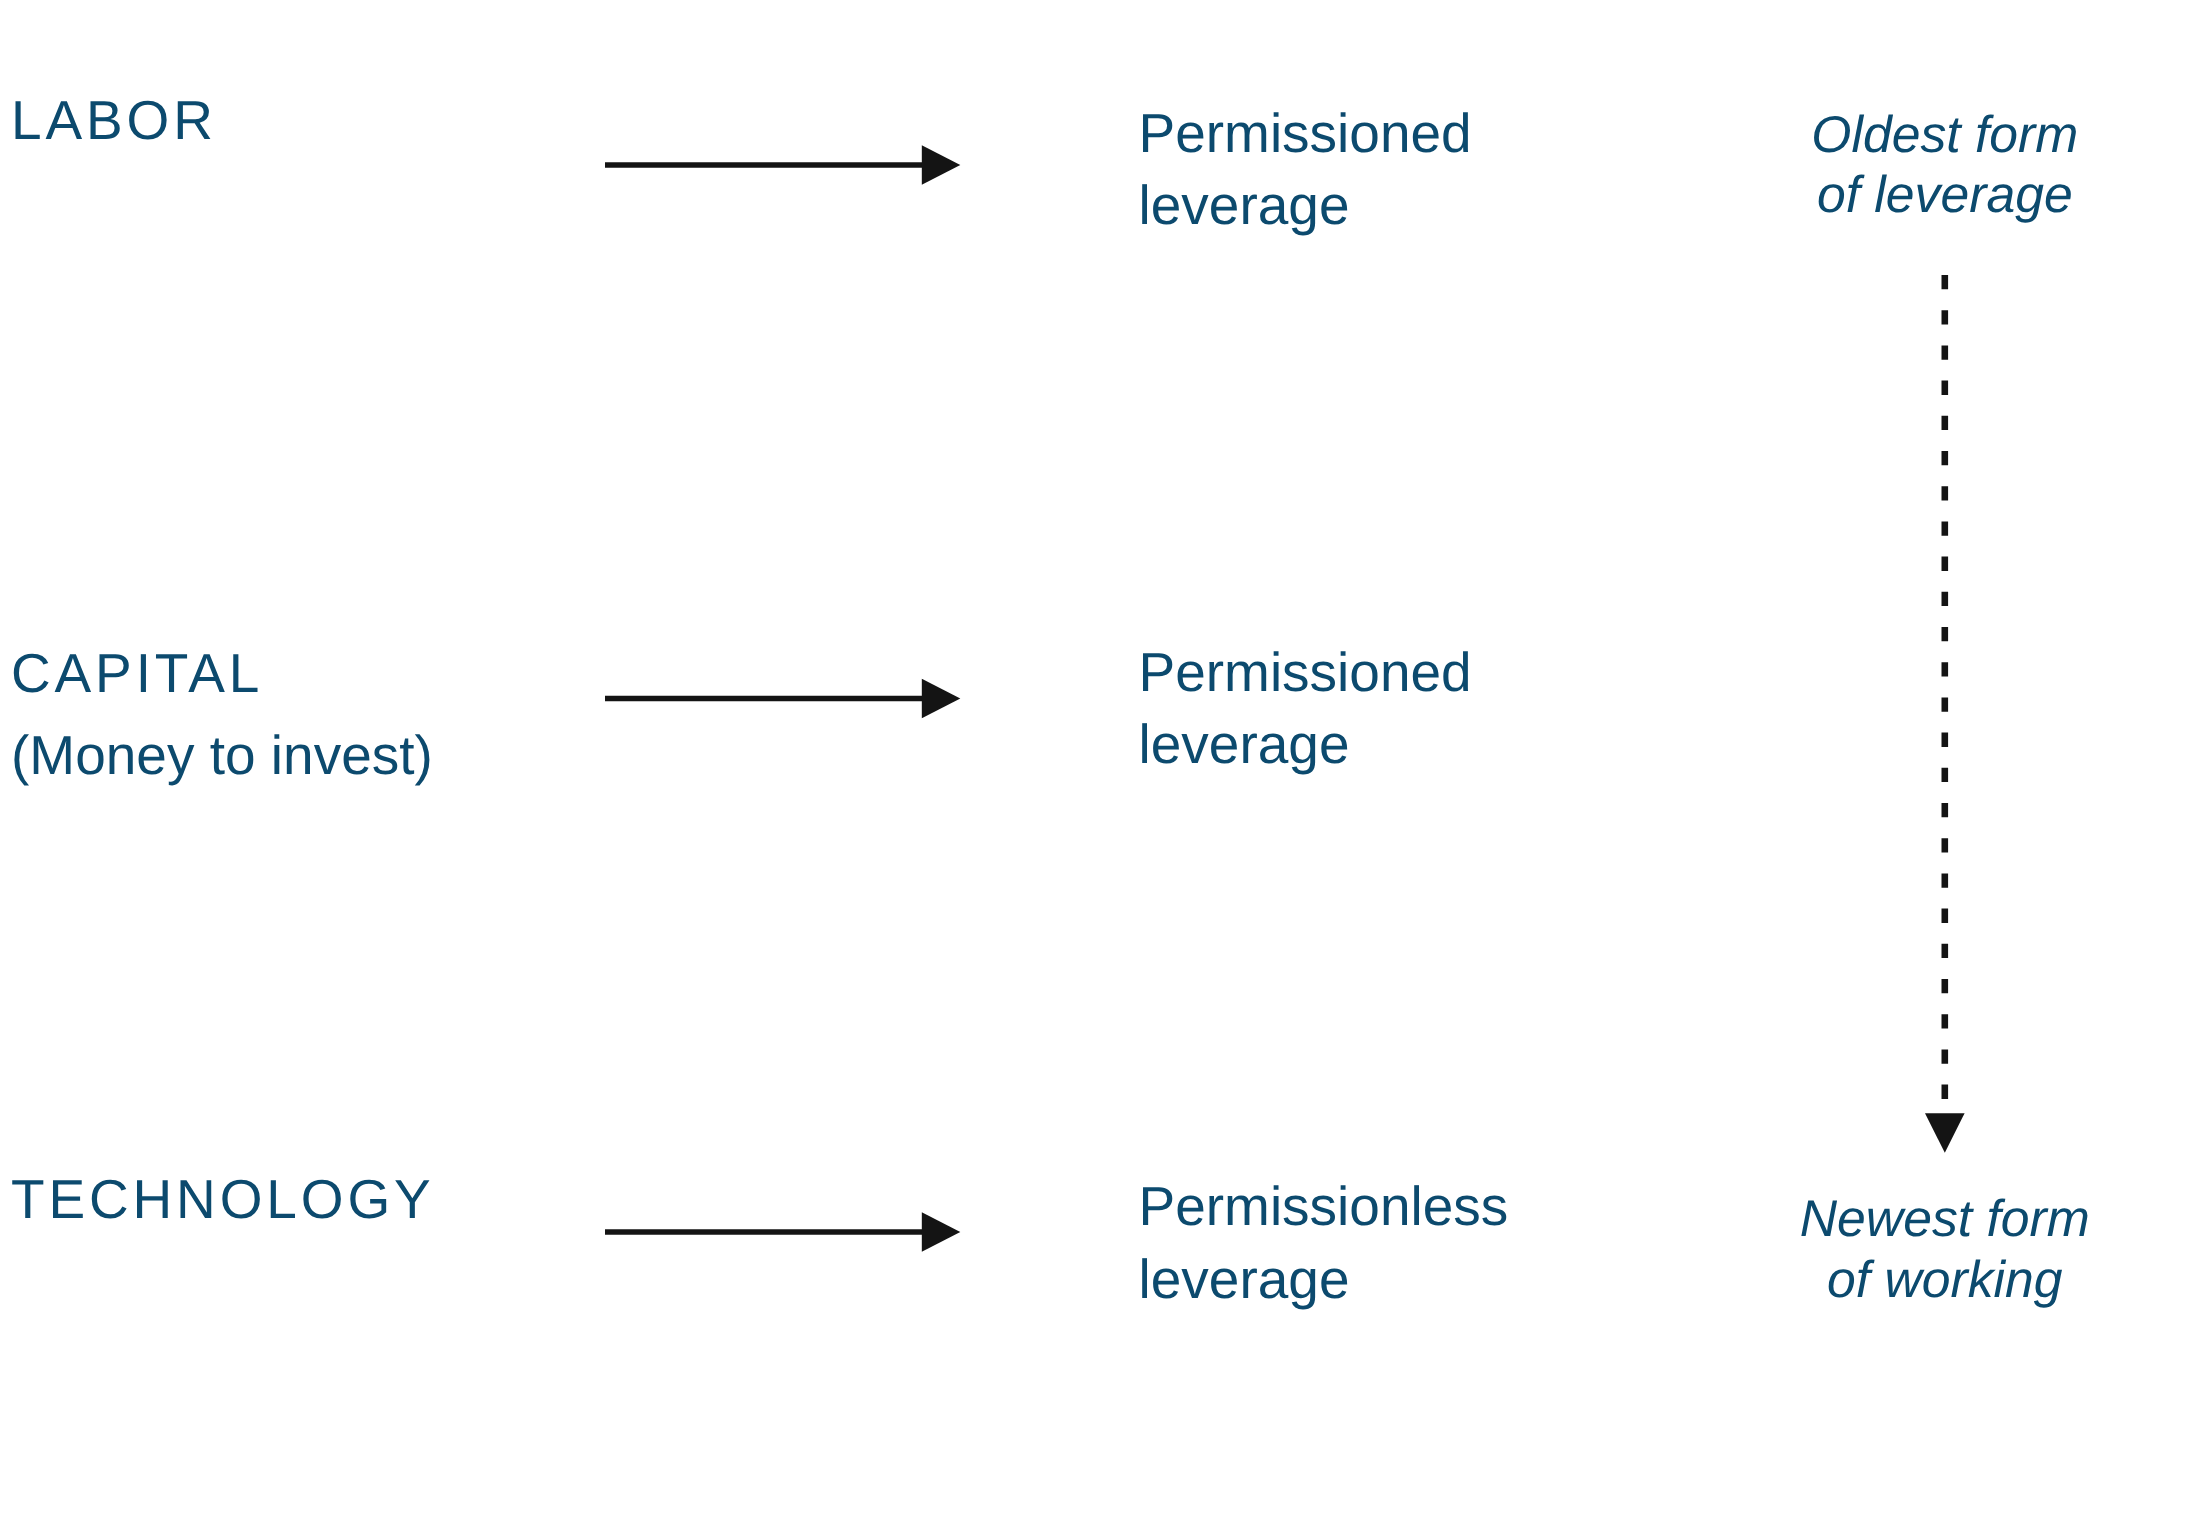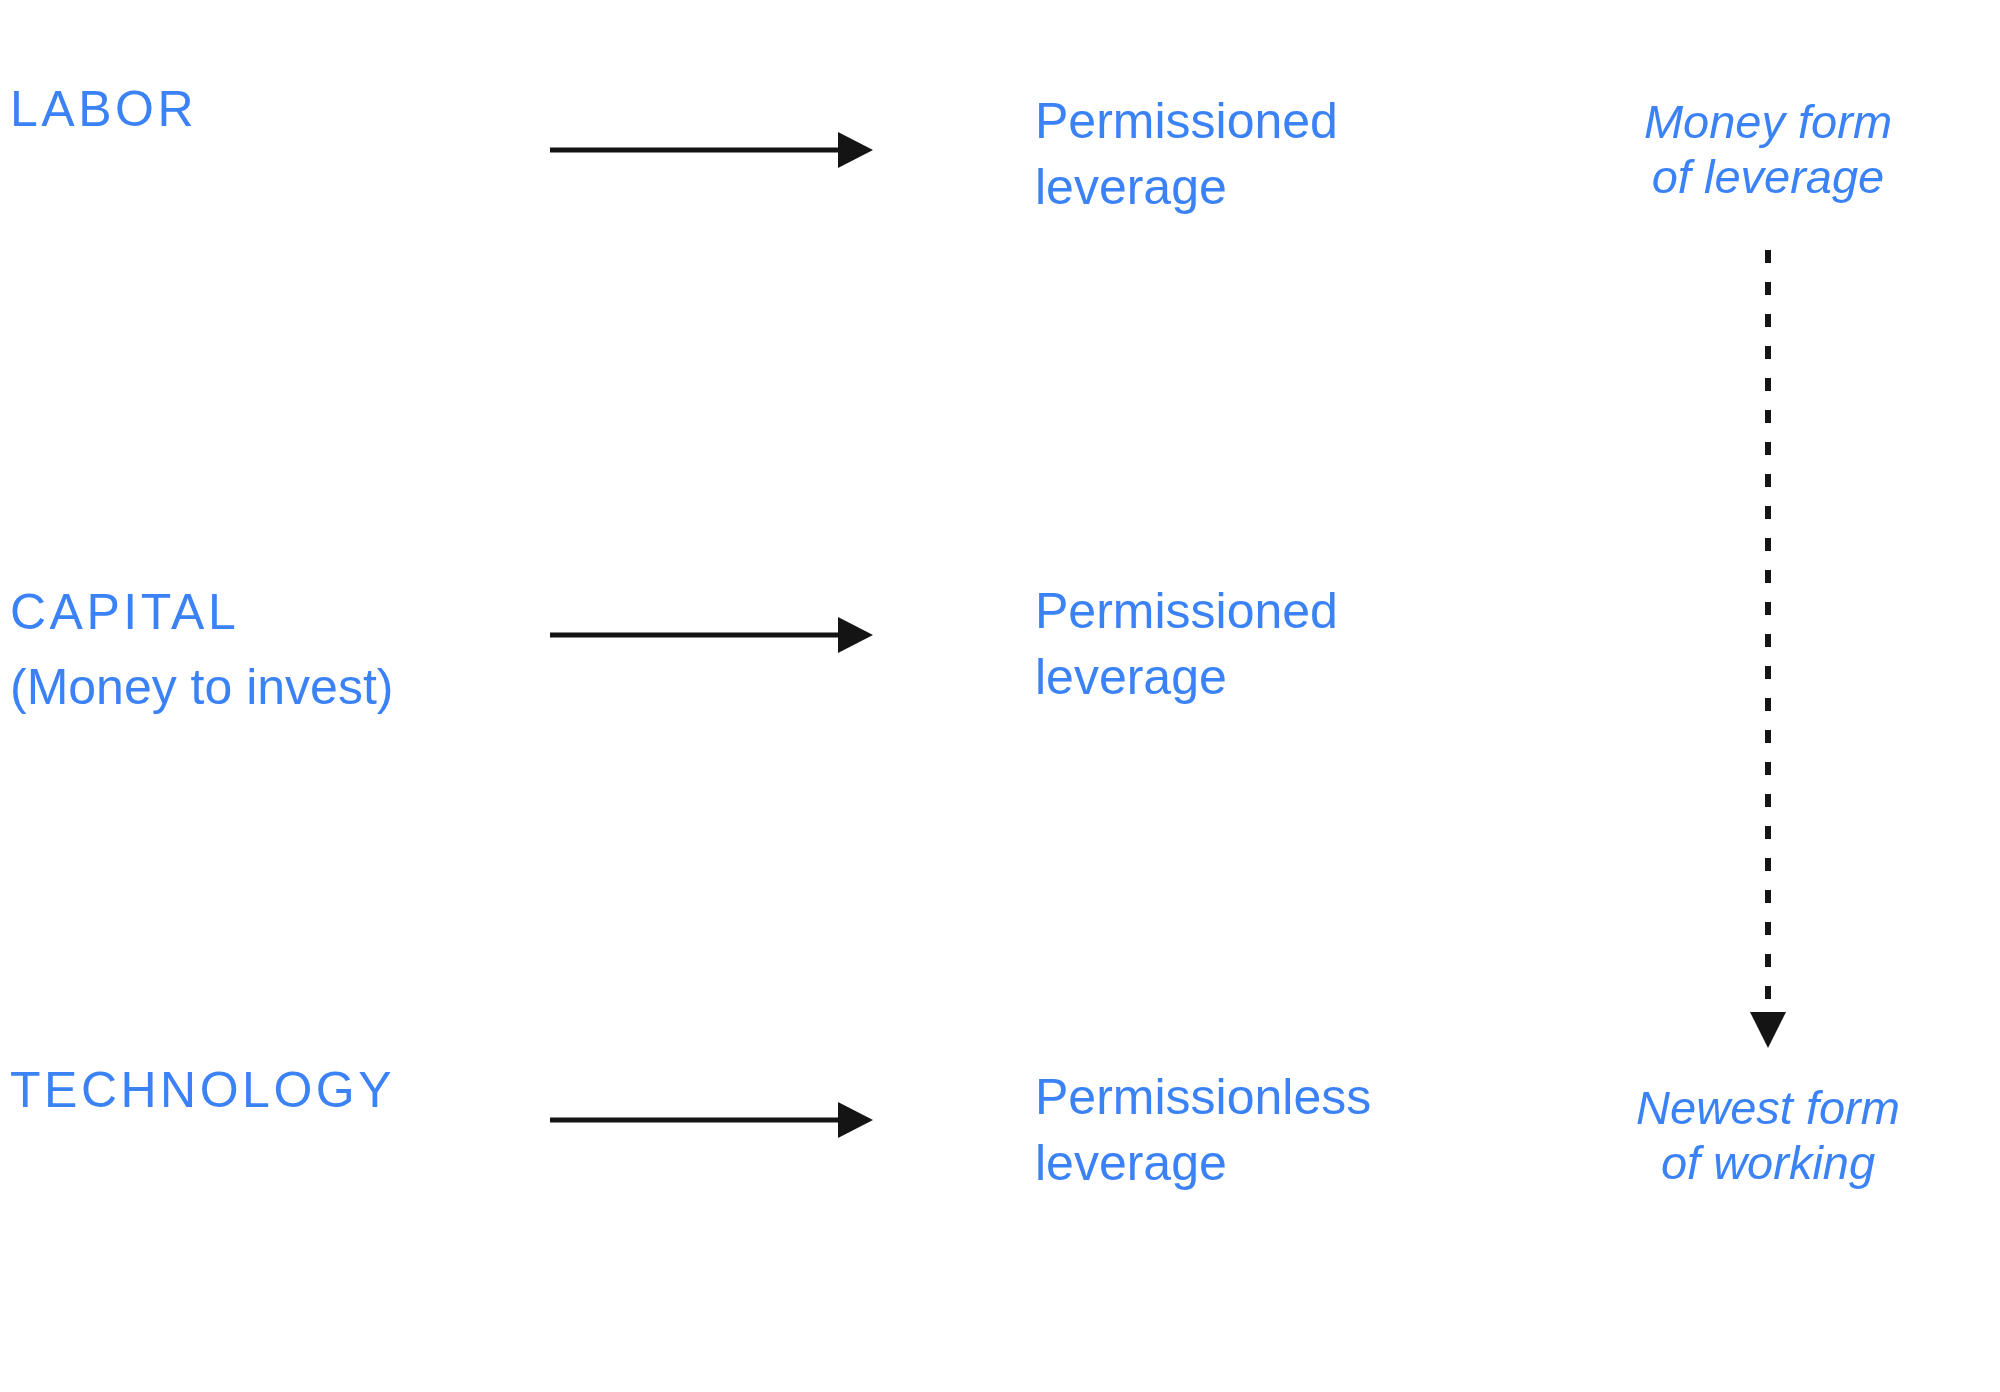--- a/index.html
+++ b/index.html
@@ -6,21 +6,21 @@
     margin: 0;
     padding: 0;
     background: #ffffff;
   }
   .canvas {
     position: relative;
     width: 2000px;
     height: 1392px;
     background: #ffffff;
     font-family: "Liberation Sans", sans-serif;
-    color: #3b82f6;
+    color: #0c4a6e;
     overflow: hidden;
   }
   .txt {
     position: absolute;
     white-space: pre-line;
   }
   .term {
     left: 10px;
     font-size: 50px;
     line-height: 60px;
@@ -85,21 +85,21 @@
 leverage</div>
 
   <div class="txt term" style="top:1060px">TECHNOLOGY</div>
   <svg class="arrow-svg" style="top:1098px" width="335" height="44" viewBox="0 0 335 44">
     <line class="stroke" x1="10" y1="22" x2="300" y2="22" stroke-width="5"></line>
     <polygon class="fill" points="298,4 298,40 333,22"></polygon>
   </svg>
   <div class="txt leverage" style="top:1064px">Permissionless
 leverage</div>
 
-  <div class="txt timeline-label" style="top:94px">Money form
+  <div class="txt timeline-label" style="top:94px">Oldest form
 of leverage</div>
 
   <svg class="dashed-arrow-svg" width="44" height="815" viewBox="0 0 44 815">
     <line class="stroke" x1="22" y1="8" x2="22" y2="764" stroke-width="6" stroke-dasharray="13 19"></line>
     <polygon class="fill" points="4,770 40,770 22,806"></polygon>
   </svg>
 
   <div class="txt timeline-label" style="top:1080px">Newest form
 of working</div>
 

